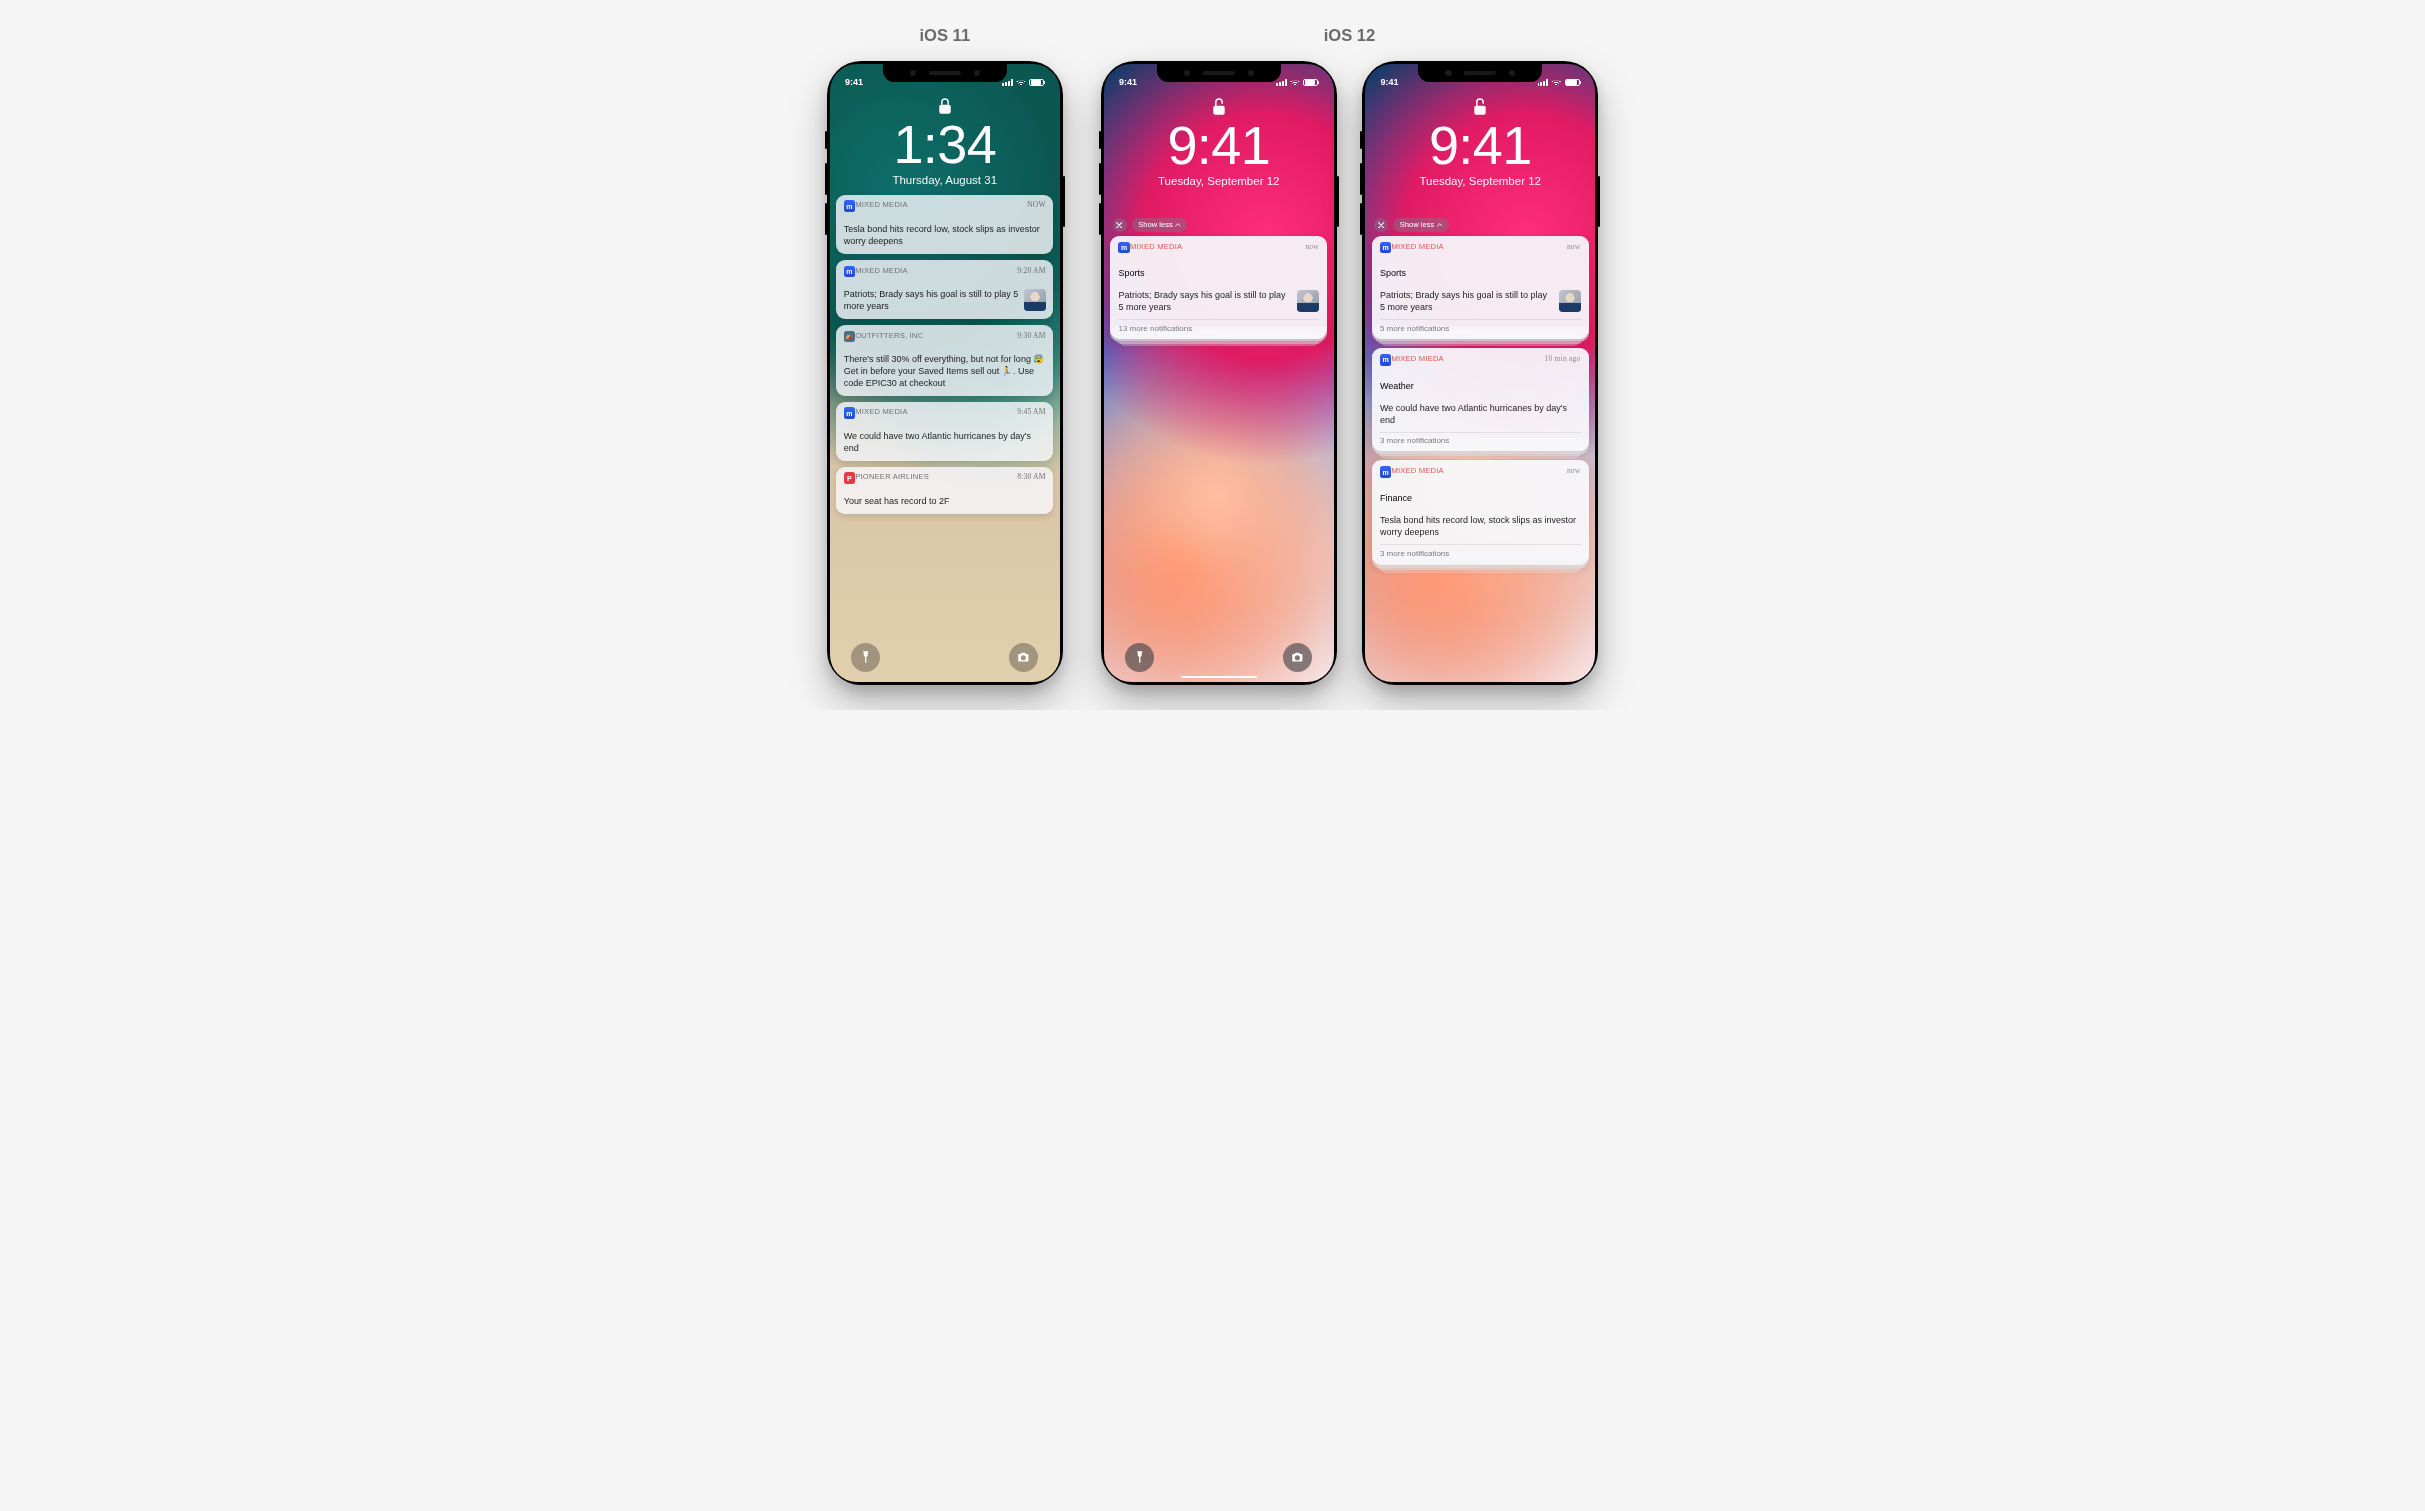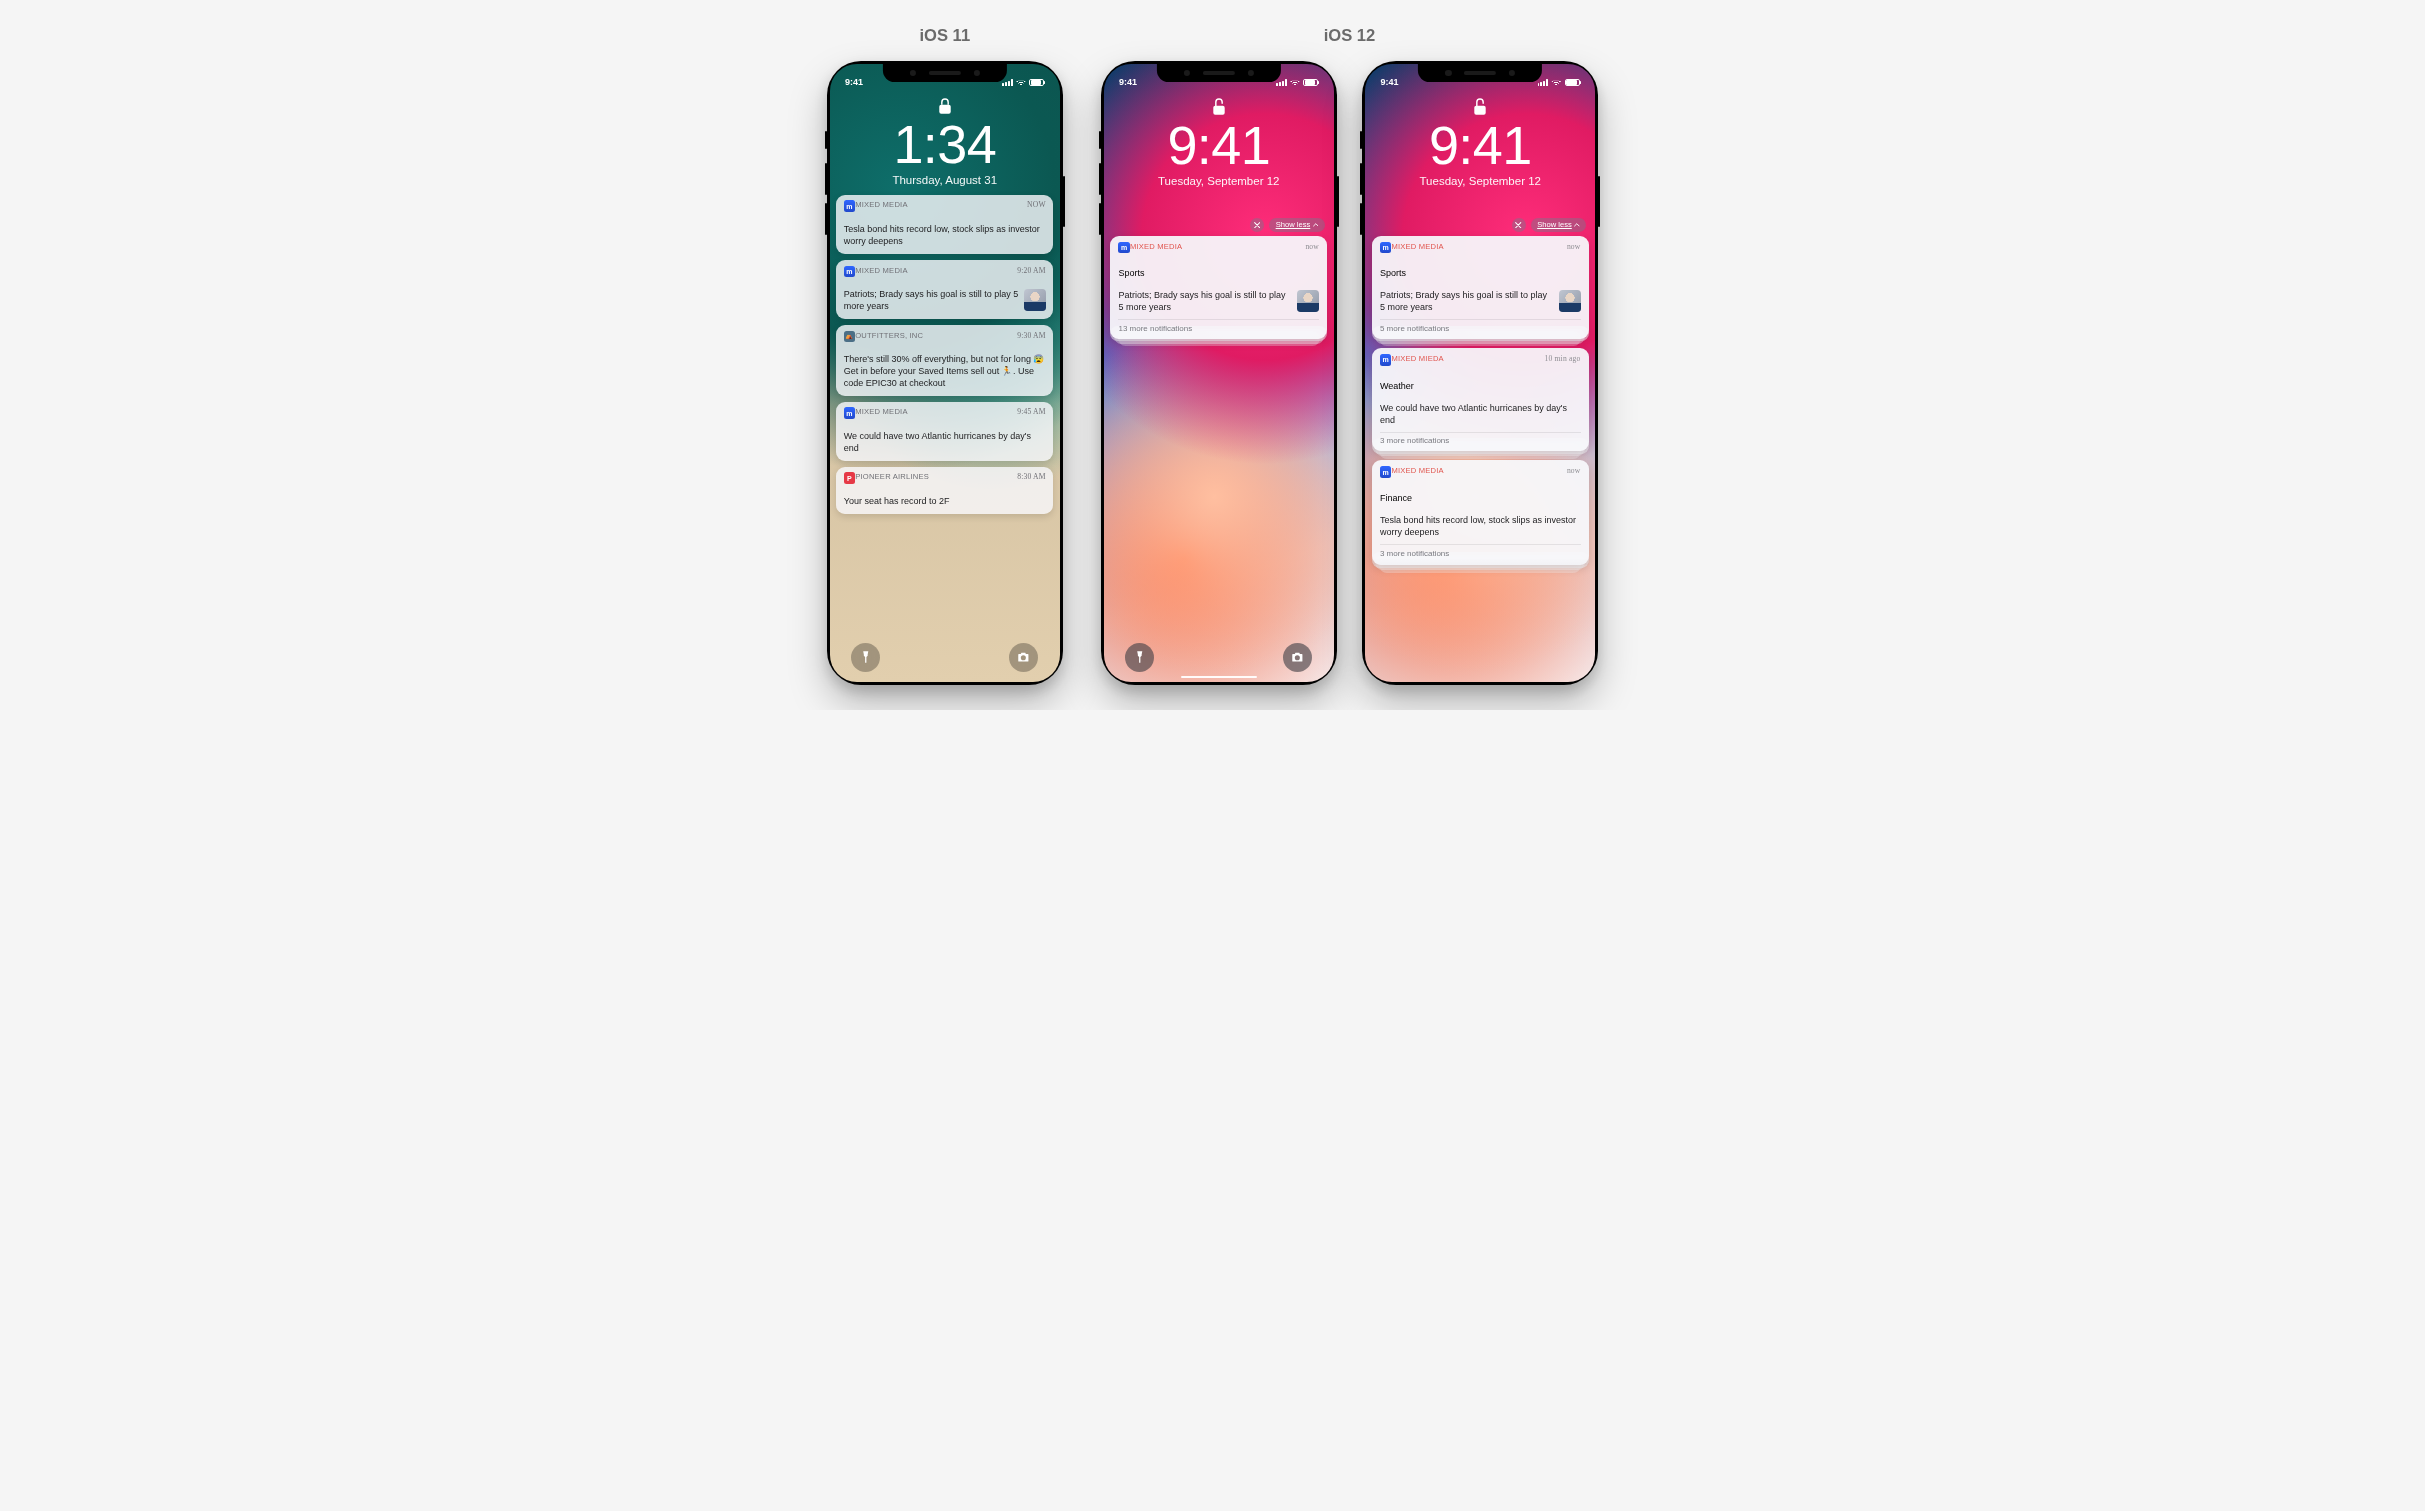--- a/index.html
+++ b/index.html
@@ -131,21 +131,21 @@
     font-weight: 200;
     letter-spacing: -0.6px;
     line-height: 1;
     margin-top: 2.5px;
   }
   .lock-date { font-size: 11.5px; font-weight: 400; margin-top: 2.5px; opacity: .95; }
 
   
   .notis { padding: 9px 6.4px 0; position: relative; }
   .group-controls {
-    display: flex; justify-content: flex-end; gap: 5.1px; padding: 0 2.5px 3.8px; text-decoration: underline;
+    display: flex; gap: 5.1px; padding: 0 2.5px 3.8px;
   }
   .pill {
     display: inline-flex; align-items: center; gap: 2.5px;
     background: rgba(120,120,140,.45);
     backdrop-filter: blur(5.1px);
     color: #fff; font-size: 7.6px; font-weight: 500;
     border-radius: 637px; padding: 1.9px 6.4px;
     cursor: pointer;
   }
   .circle-x {

